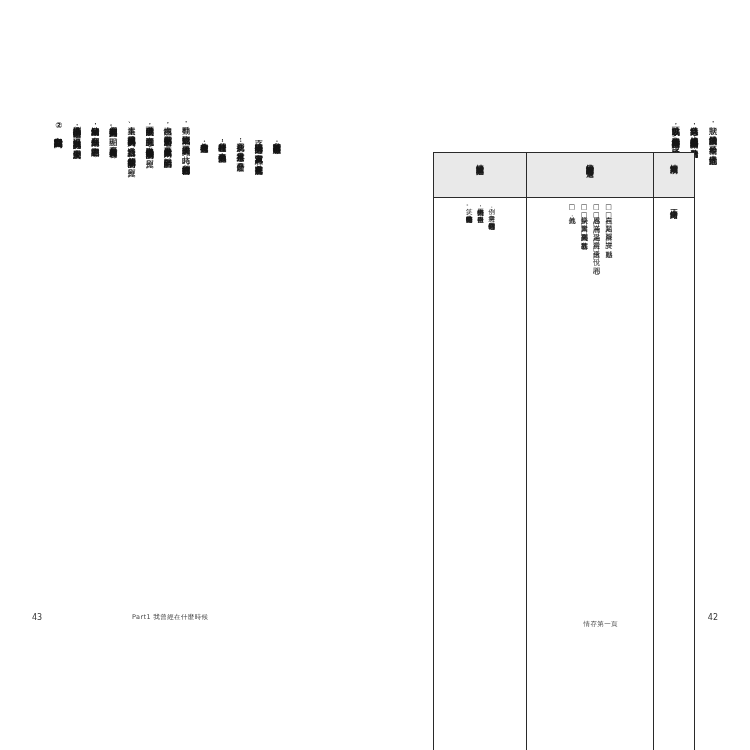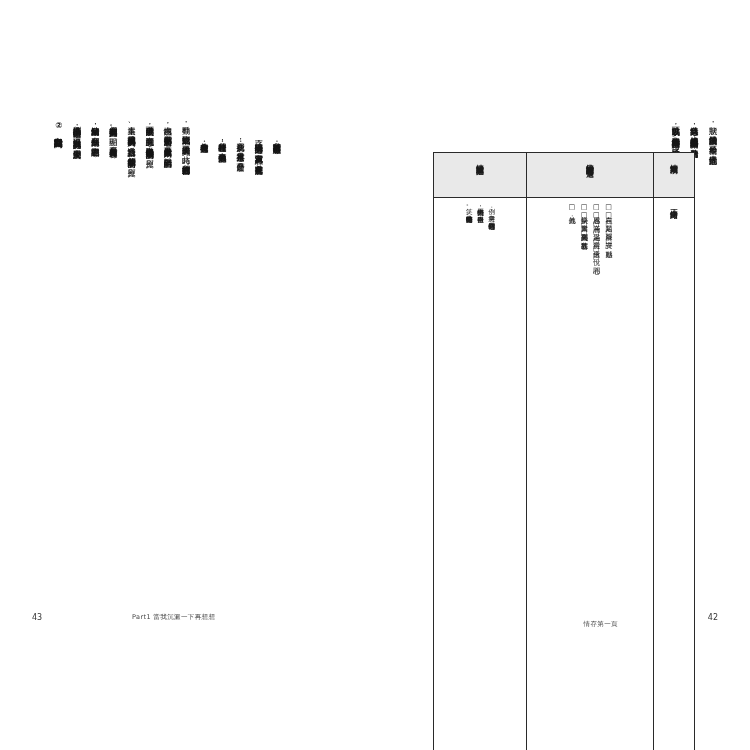--- a/index.html
+++ b/index.html
@@ -124,21 +124,21 @@
         <div class="col">內在情感，當我們不是熱衷面對無名、而是被看見與需求與原則，就能回到自己的主</div>
         <div class="col">動種，也能找到更成熟、更溫柔的回應方式。此時，我們也才能好好書寫自己。</div>
         <div class="col indent">・為什麼我會有這種感覺？</div>
         <div class="col indent">・我曾經在什麼時候，也有過類似的感覺？</div>
         <div class="col indent">・我更在意的，其實不只是這件事，而是什麼？</div>
         <div class="col indent">・除了第一時間出現的情緒之外，當我沉澱一下再想想，其實我還有什麼感受？</div>
         <div class="col indent">・我其實希望當初自己可以怎麼做？</div>
       </div>
 
       <div class="folio folio-left">43</div>
-      <div class="runfoot-left">Part1  當我沉澱一下再想想</div>
+      <div class="runfoot-left">Part1  我曾經在什麼時候</div>
     </div>
 
     <div class="leaf leaf-right">
 
       <div class="right-intro">
         <div class="col">你可以協助以下表，先勾選情緒詞彙來幫助自己辨識情緒。除了了解自己屬於正向</div>
         <div class="col">或負向情緒之外，也根據選擇最能精準描述的情緒詞彙，釐清自己的情緒</div>
         <div class="col">狀態，勾選情緒詞彙後，可給予一些簡單、直覺性的描述：</div>
       </div>
 

